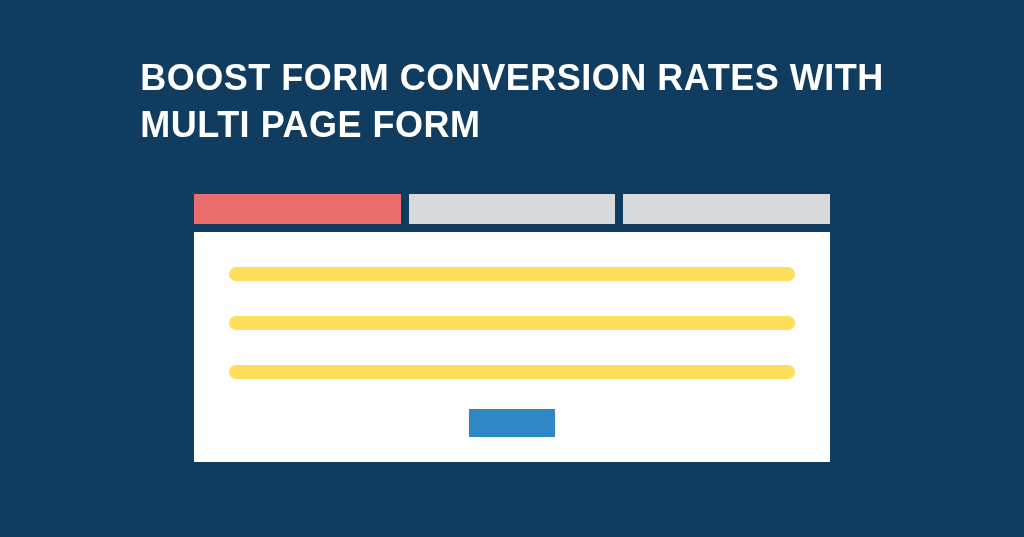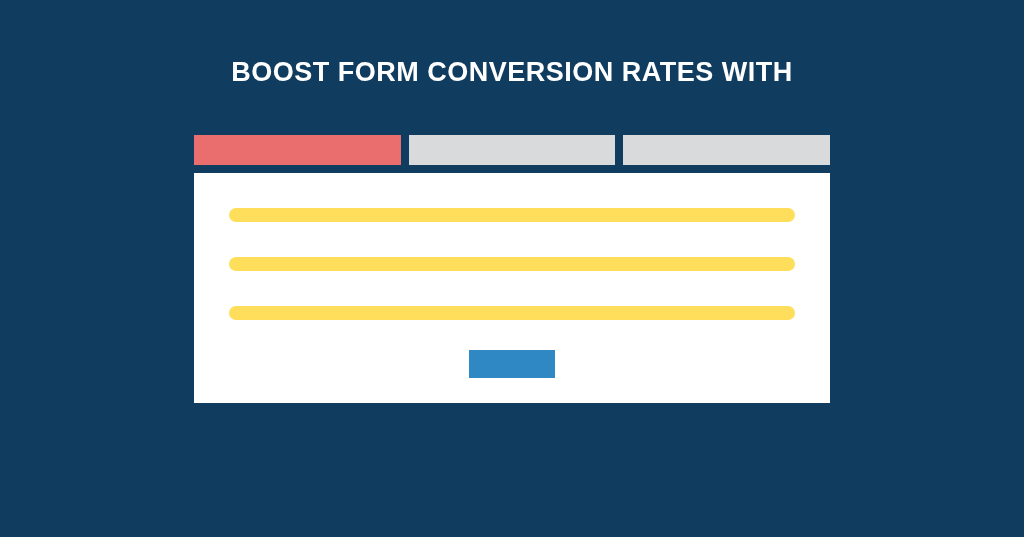--- a/index.html
+++ b/index.html
@@ -12,21 +12,21 @@
       height: 537px;
       background-color: #0f3c5f;
       font-family: "Segoe UI", "Helvetica Neue", Arial, sans-serif;
       display: flex;
       flex-direction: column;
       align-items: center;
       padding-top: 55px;
     }
     .title {
       color: #ffffff;
-      font-size: 27px;
+      font-size: 36px;
       font-weight: 600;
       letter-spacing: 0.5px;
       text-align: left;
       line-height: 1.3;
       margin-bottom: 45px;
     }
     .steps {
       display: flex;
       gap: 8px;
       width: 636px;
@@ -66,20 +66,21 @@
       background-color: #2f87c3;
       border: none;
       cursor: pointer;
     }
   </style>
 </head>
 <body>
 
 <h1 class="title">
   <span>BOOST FORM CONVERSION RATES WITH</span><br>
+  <span>MULTI PAGE FORM</span>
 </h1>
 
 <div class="steps">
   <div class="step step-active"></div>
   <div class="step step-inactive"></div>
   <div class="step step-inactive"></div>
 </div>
 
 <div class="form-card">
   <div class="field"></div>

